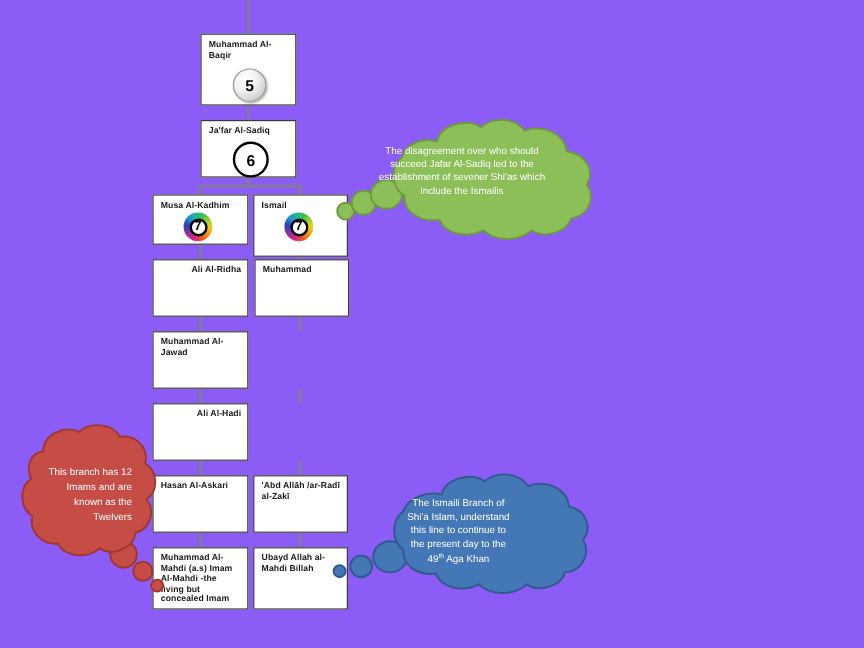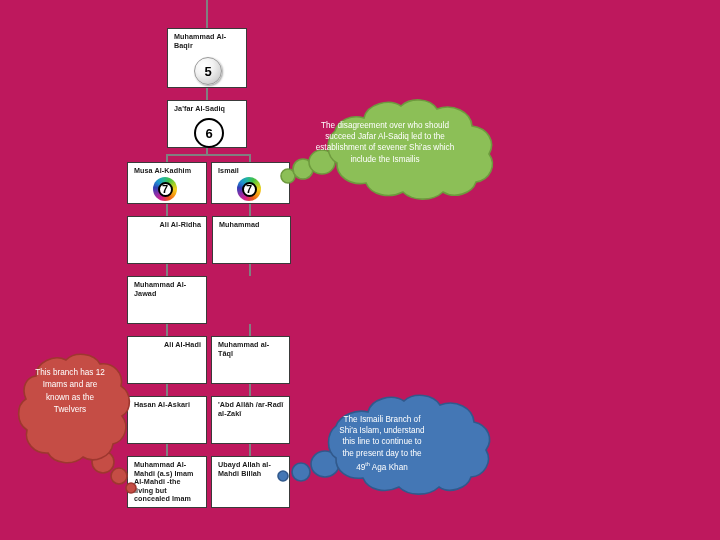--- a/index.html
+++ b/index.html
@@ -1,21 +1,21 @@
 <!DOCTYPE html>
 <html><head>
 <meta charset="utf-8">
 <style>
   html,body{margin:0;padding:0;background:#ffffff;}
   body{
     width:720px;height:540px;position:relative;overflow:hidden;
     font-family:"Liberation Sans","DejaVu Sans",sans-serif;
     -webkit-font-smoothing:antialiased;
   }
-  .slide{position:absolute;inset:0;background:#be185d;}
+  .slide{position:absolute;inset:0;background:#8b5cf6;}
 
   
   .conn{position:absolute;background:#808080;}
   .conn.v{width:2px;}
   .conn.h{height:2px;}
 
   
   .node{
     position:absolute;
     background:#ffffff;
@@ -72,21 +72,21 @@
     position:absolute;
     text-align:center;
     color:#ffffff;
     line-height:11.2px;
     font-size:8.2px;
     white-space:pre-line;
     z-index:4;
   }
   #cloud-green .txt{left:38px;top:24px;width:150px;}
   #cloud-blue  .txt{left:44px;top:22px;width:132px;}
-  #cloud-red   .txt{left:16px;top:15px;width:80px;line-height:12.4px;}
+  #cloud-red   .txt{left:16px;top:36px;width:80px;line-height:12.4px;text-align:right;}
   .sup{font-size:5.6px;vertical-align:super;}
 </style>
 </head>
 <body>
 
 <div class="slide">
 
   <div class="conn v" style="left:206px;top:0px;height:28px;"></div>
   <div class="conn v" style="left:206px;top:88px;height:12px;"></div>
 
@@ -124,43 +124,40 @@
     </div>
   </div>
 
   <div class="node" style="left:127px;top:162px;width:80px;height:42px;">
     <div class="title">Musa Al-Kadhim</div>
     <div class="medal rainbow" style="left:25px;top:14px;">
       <span>7</span>
     </div>
   </div>
 
-  <div class="node" style="left:211px;top:162px;width:79px;height:42px;">
+  <div class="node" style="left:211px;top:162px;width:79px;height:52px;">
     <div class="title">Ismail</div>
     <div class="medal rainbow" style="left:25px;top:14px;">
       <span>7</span>
     </div>
   </div>
 
   <div class="node" style="left:127px;top:216px;width:80px;height:48px;text-align:right;">
     <div class="title">Ali Al-Ridha</div>
   </div>
   <div class="node" style="left:212px;top:216px;width:79px;height:48px;">
     <div class="title">Muhammad</div>
   </div>
 
   <div class="node" style="left:127px;top:276px;width:80px;height:48px;">
     <div class="title">Muhammad Al-Jawad</div>
   </div>
 
   <div class="node" style="left:127px;top:336px;width:80px;height:48px;text-align:right;">
     <div class="title">Ali Al-Hadi</div>
-  </div>
-  <div class="node" style="left:211px;top:336px;width:79px;height:48px;">
-    <div class="title">Muhammad al-Tāqī</div>
   </div>
 
   <div class="node" style="left:127px;top:396px;width:80px;height:48px;">
     <div class="title">Hasan Al-Askari</div>
   </div>
   <div class="node" style="left:211px;top:396px;width:79px;height:48px;">
     <div class="title">'Abd Allāh /ar-Radī al-Zakī</div>
   </div>
 
   <div class="node" style="left:127px;top:456px;width:80px;height:52px;">

